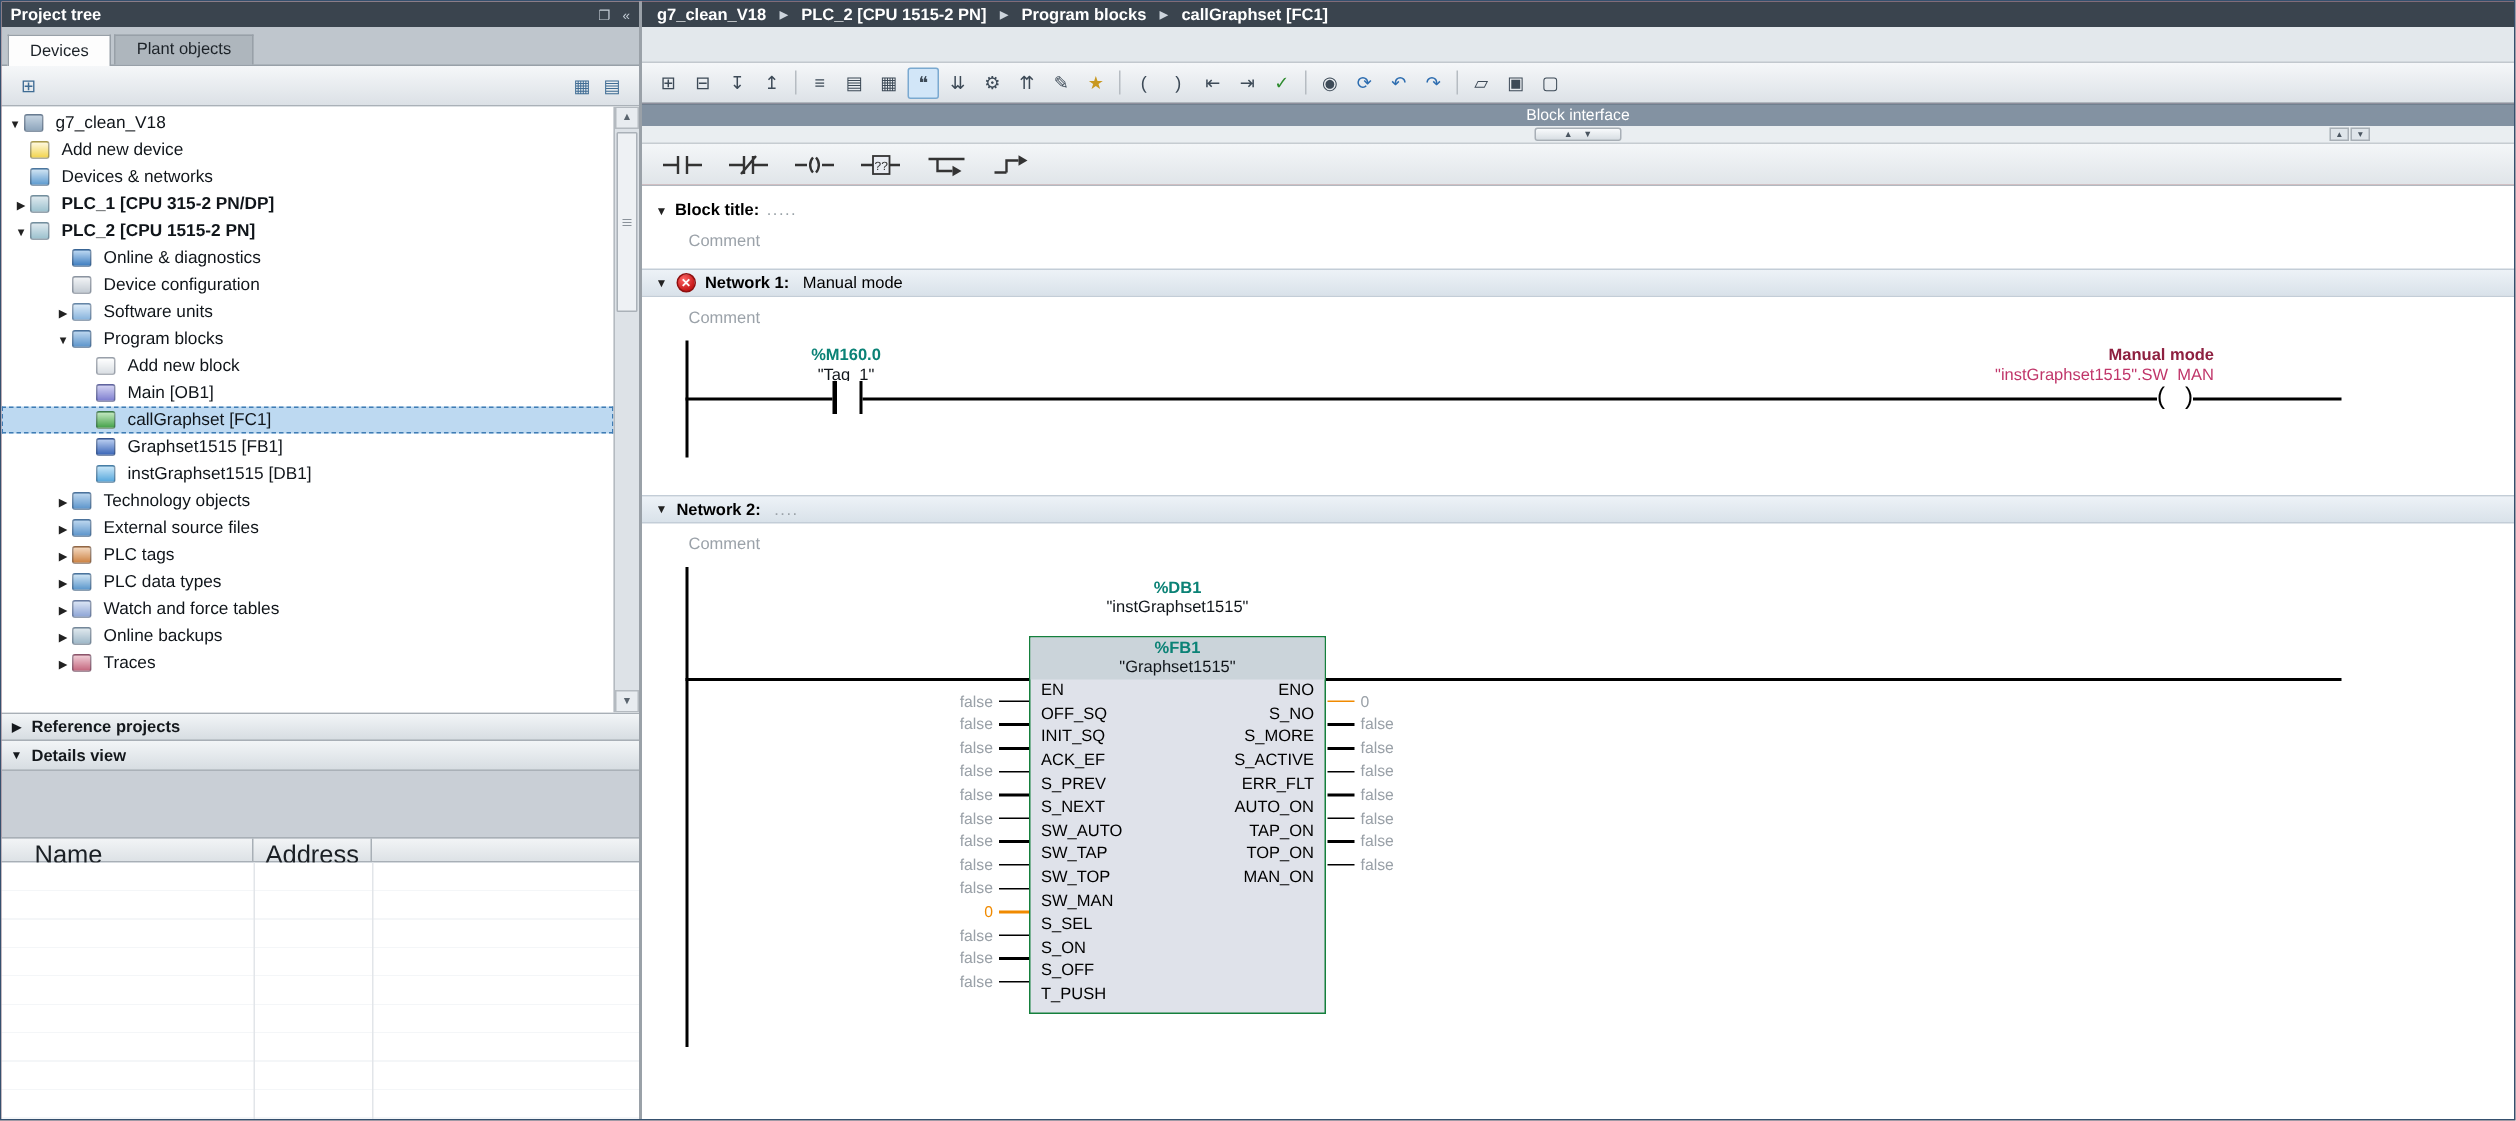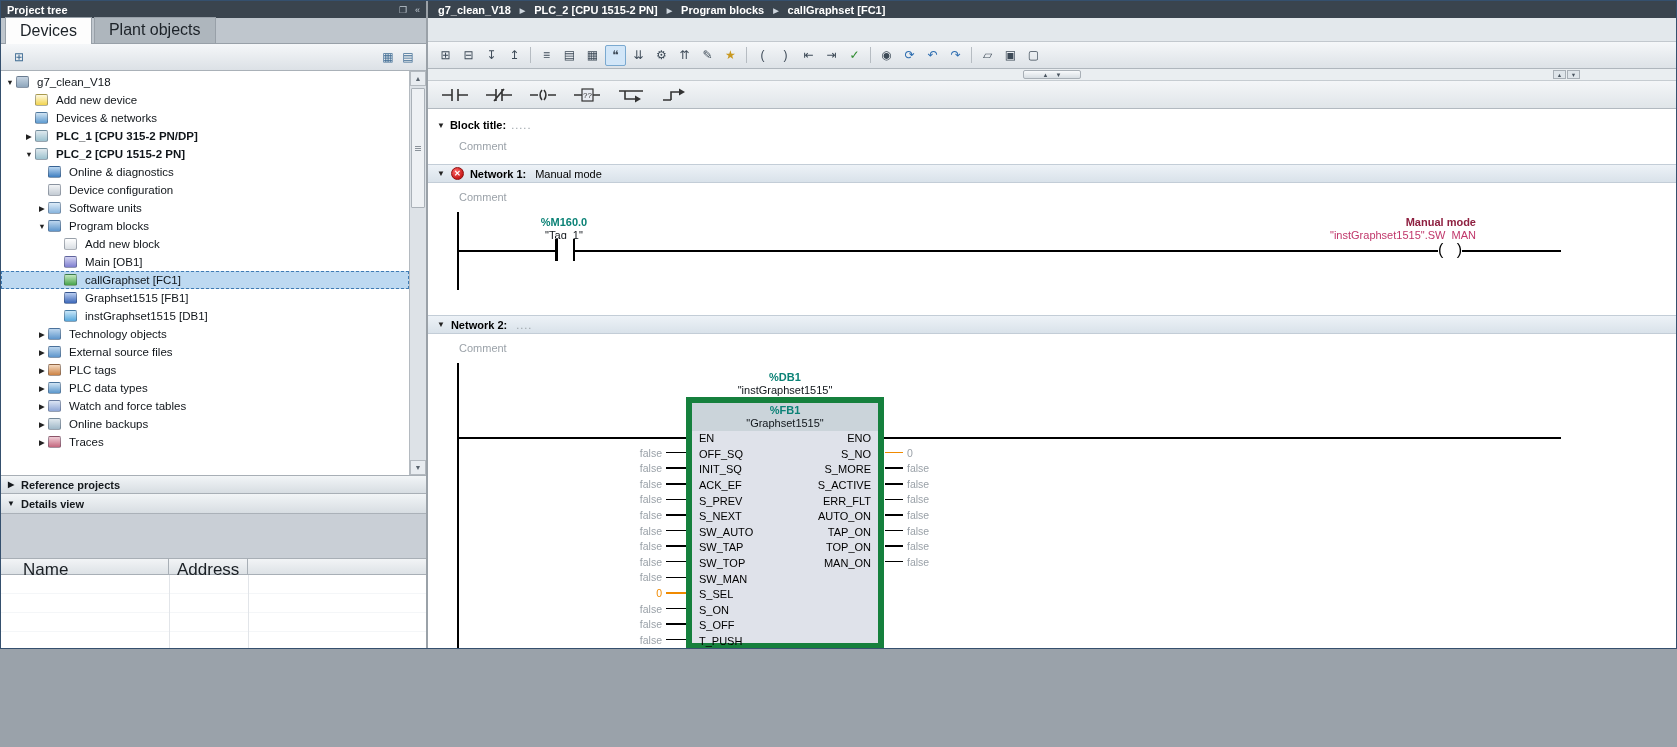--- a/index.html
+++ b/index.html
@@ -1,34 +1,34 @@
 <!DOCTYPE html>
 <html><head>
 <meta charset="utf-8">
 <style>
 *{box-sizing:border-box}
 html,body{margin:0;padding:0;background:#9aa2aa}
-.app{width:1677px;height:649px;display:flex;font-family:"Liberation Sans",sans-serif;background:#fca5a5;border:1px solid #35506e;position:relative;overflow:hidden}
+.app{width:1677px;height:747px;display:flex;font-family:"Liberation Sans",sans-serif;background:#fca5a5;border:1px solid #35506e;position:relative;overflow:hidden}
 
 .left{flex:0 0 427px;display:flex;flex-direction:column;background:#cdd3d9;border-right:2px solid #9aa1a8;min-width:0}
 .pt-header{height:17px;background:#3a444e;color:#fff;display:flex;align-items:center;padding:0 6px;font-size:11px;font-weight:bold}
 .pt-header .sp,.pt-toolbar .sp{flex:1}
 .hicon{color:#c3ccd5;font-size:9px;margin-left:8px;font-weight:normal}
 .pt-tabs{height:26px;background:#bfc6cd;display:flex;align-items:flex-end;padding:4px 4px 0 4px;gap:2px;border-bottom:1px solid #98a0a8}
-.tab{font-size:16px;padding:3px 14px 4px;background:#aeb6bd;border:1px solid #98a0a8;border-bottom:none;color:#1c2228;white-space:nowrap}
+.tab{font-size:11px;padding:3px 14px 4px;background:#aeb6bd;border:1px solid #98a0a8;border-bottom:none;color:#1c2228;white-space:nowrap}
 .tab.active{background:#fdfdfd;position:relative;top:1px;padding-top:4px}
 .pt-toolbar{height:27px;background:linear-gradient(#f5f7f9,#dce1e6);border-bottom:1px solid #aab1b8;display:flex;align-items:center;padding:0 8px}
 .ptool{width:20px;height:20px;display:flex;align-items:center;justify-content:center;font-size:12px;color:#3f6c94}
 .pt-tree{height:404px;background:#fff;position:relative;overflow:hidden}
 .pt-tree-rows{position:absolute;left:0;top:2px;right:17px}
 .trow{height:18px;display:flex;align-items:center;white-space:nowrap;font-size:11.5px;color:#10151a}
 .trow .tw{width:12px;flex:0 0 12px;text-align:center;font-size:7.5px;color:#222}
 .trow .ic{width:13px;height:12px;flex:0 0 13px;border-radius:2px;margin-right:5px;border:1px solid rgba(30,40,60,.35)}
 .trow .lbl{padding:0 3px}
-.lvl0{padding-left:3px}.lvl1{padding-left:22px}.lvl2{padding-left:35px}.lvl3{padding-left:51px}
+.lvl0{padding-left:3px}.lvl1{padding-left:7px}.lvl2{padding-left:35px}.lvl3{padding-left:51px}
 .trow.bold .lbl{font-weight:bold}
 .trow.sel{background:#bdd9f1;outline:1px dashed #3f7cb4;outline-offset:-1px}
 .ic-proj{background:linear-gradient(#c6d4e2,#8ea6bc)}
 .ic-adddev{background:linear-gradient(#fef9e0,#f2d44e)}
 .ic-net{background:linear-gradient(#cfe3f2,#5e9bd0)}
 .ic-plc{background:linear-gradient(#dfe9ee,#9cc2cf);border-color:#53707e}
 .ic-devcfg{background:linear-gradient(#f2f4f6,#c3cbd3)}
 .ic-diag{background:linear-gradient(#bcd8f2,#3f7ec0)}
 .ic-swunit{background:linear-gradient(#dcebf8,#88b4dd)}
 .ic-folder{background:linear-gradient(#bcd6ee,#5e96cc);border-color:#3c6a96}
@@ -101,21 +101,21 @@
 .contact{position:absolute;left:127px;top:31px;width:20px;height:22px;background:#fff;display:flex;justify-content:space-between}
 .cbar{width:2.5px;height:100%;background:#000}
 .coil-labels{position:absolute;right:200px;top:8px;width:420px;text-align:right;line-height:12.5px}
 .coil-title{color:#8e2040;font-weight:bold}
 .coil-operand{color:#c0366a}
 .coil{position:absolute;right:214px;top:31px;width:24px;height:22px;background:#fff;display:flex;justify-content:space-between;font-size:16px;line-height:21px;color:#000}
 .net2{position:relative;height:334px}
 .net2 .rail{left:29px;top:4px;height:320px}
 .net2 .hline{left:29px;right:115px;top:78px}
 .db-lbl{position:absolute;left:258px;top:12px;width:198px;text-align:center;line-height:12.5px}
-.fbox{position:absolute;left:258px;top:38px;width:198px;height:252px;background:#dfe2ea;border:6px solid #15803d}
+.fbox{position:absolute;left:258px;top:50px;width:198px;height:252px;background:#dfe2ea;border:1px solid #15803d}
 .fb-head{position:absolute;left:0;top:0;right:0;height:28px;background:#cbd4da;text-align:center;line-height:12.5px;padding-top:1px}
 .pins-in{position:absolute;left:7px;top:28.2px}
 .pins-out{position:absolute;right:7px;top:28.2px;text-align:right}
 .pin{height:15.6px;line-height:15.6px;font-size:11px;color:#000;white-space:nowrap}
 .vals-in{position:absolute;left:150px;top:70.2px;width:108px}
 .vals-out{position:absolute;left:457px;top:70.2px;width:120px}
 .vrow{height:15.6px;display:flex;align-items:center}
 .vrow .val{flex:1;text-align:right;padding-right:4px;color:#9aa1a8;font-size:10.5px}
 .vrow .stub{width:20px;flex:0 0 20px;height:1.5px;background:#000}
 .vals-out .vrow .stub{width:18px;flex:0 0 18px}
@@ -354,20 +354,21 @@
         </span>
       <span class="tbsep"></span>
       <span class="tbgroup">
 
       <span class="tbi">▱</span>
           <span class="tbi">▣</span>
           <span class="tbi">▢</span>
         </span>
     </div>
 
+    <div class="bi-bar">Block interface</div>
     <div class="bi-split">
       <div class="bi-handle">
           <span>▲</span>
           <span>▼</span>
         </div>
       <div class="bi-scroll">
           <span>▲</span>
           <span>▼</span>
         </div>
     </div>

